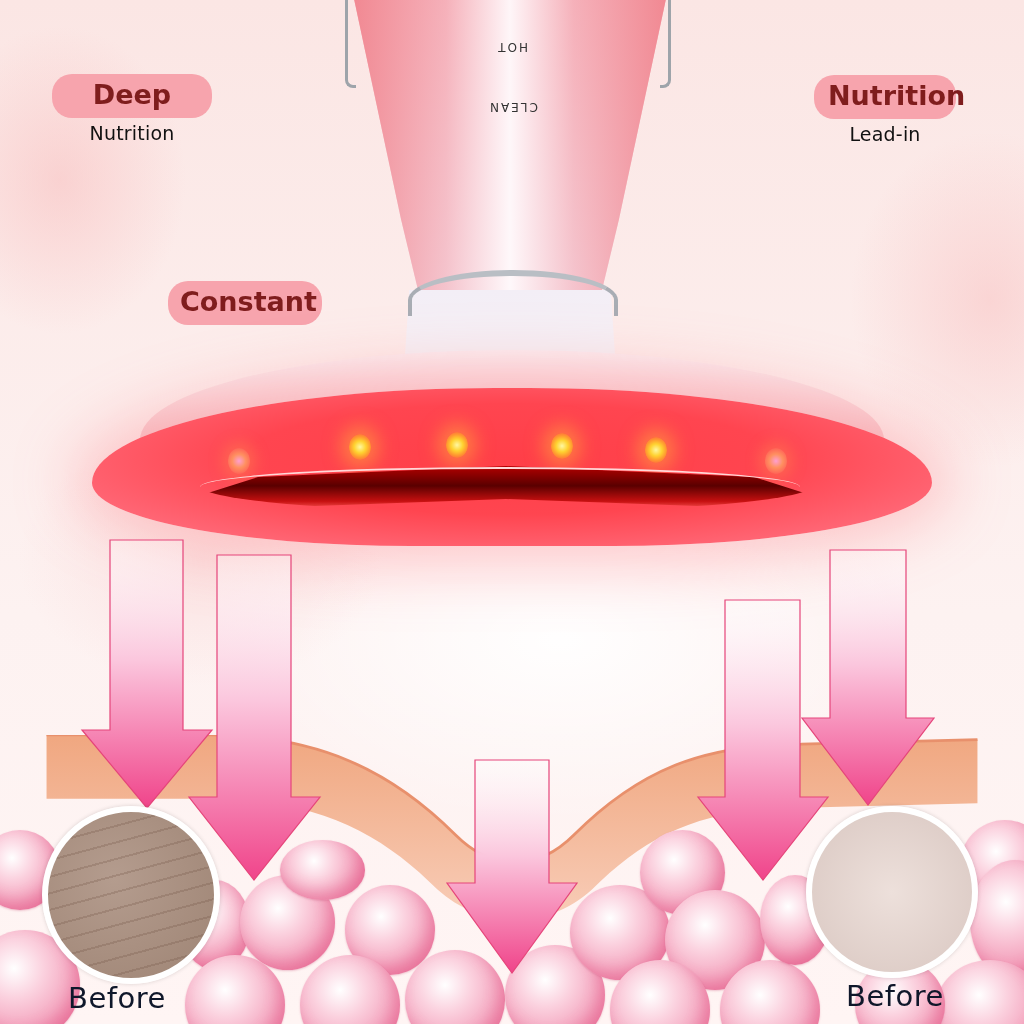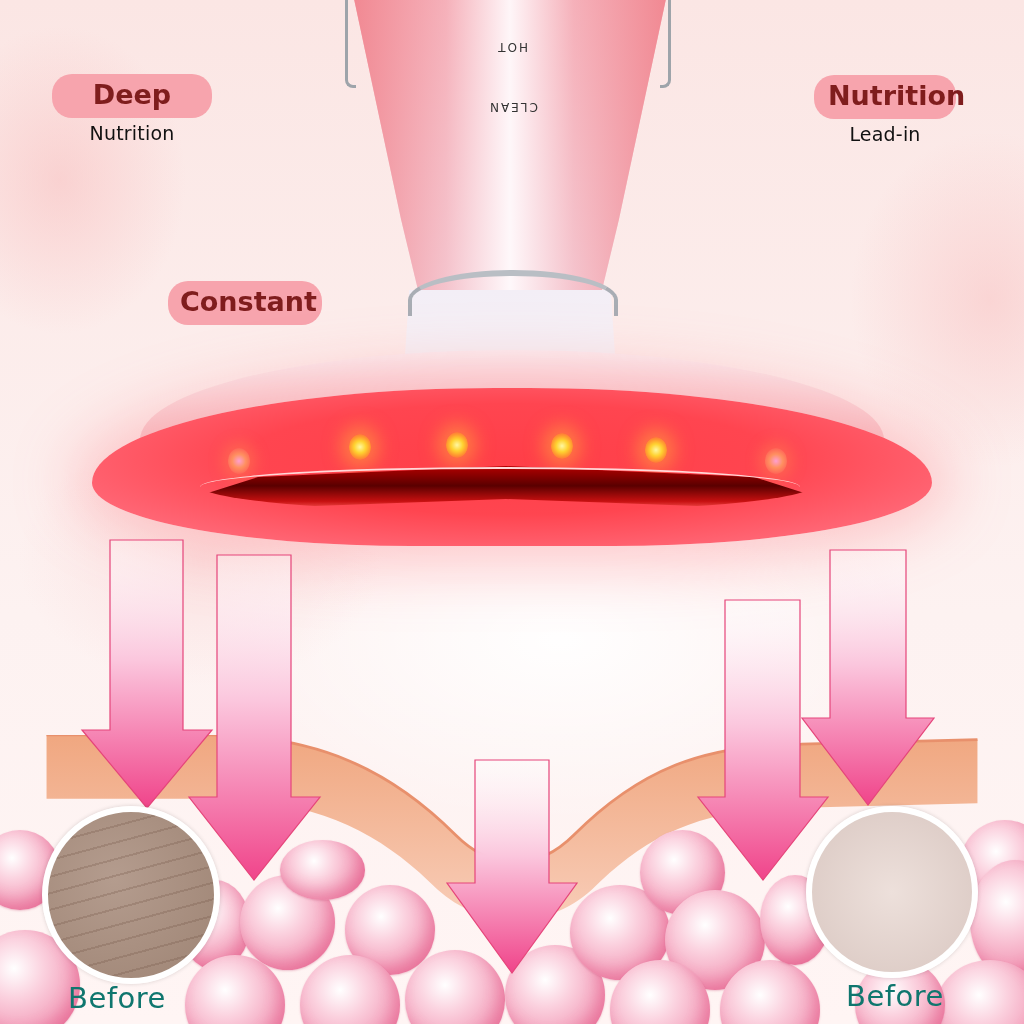--- a/index.html
+++ b/index.html
@@ -113,21 +113,21 @@
       left: 42px; top: 806px; width: 166px; height: 166px;
       background:
         repeating-linear-gradient(165deg, rgba(120,90,75,0.0) 0 14px, rgba(110,80,65,0.25) 14px 16px),
         radial-gradient(circle at 40% 40%, #b49c8e, #9e8474);
     }
     #after-photo {
       left: 806px; top: 806px; width: 160px; height: 160px;
       background: radial-gradient(circle at 50% 50%, #ede0db, #d9c7c1);
     }
     .cap {
-      position: absolute; color: #0f766e; font-size: 29px; font-weight: normal;
+      position: absolute; color: #0f172a; font-size: 29px; font-weight: normal;
       letter-spacing: 0.5px;
     }
     #before-label { left: 68px; top: 981px; }
     #after-label { left: 846px; top: 979px; }
   </style>
 </head>
 <body>
 
 <div class="bg"></div>
 

